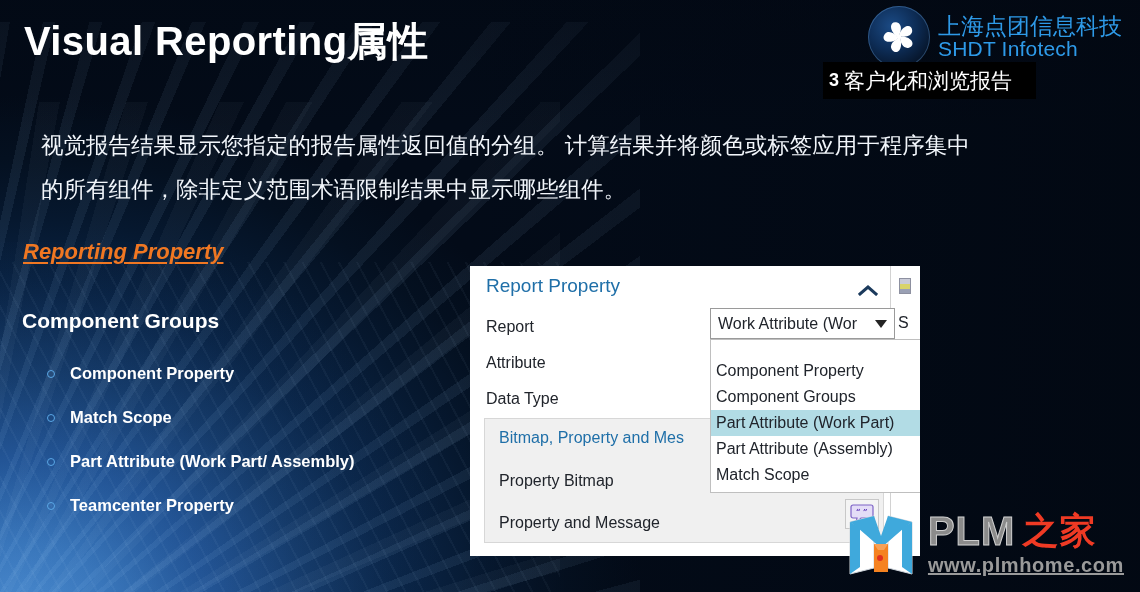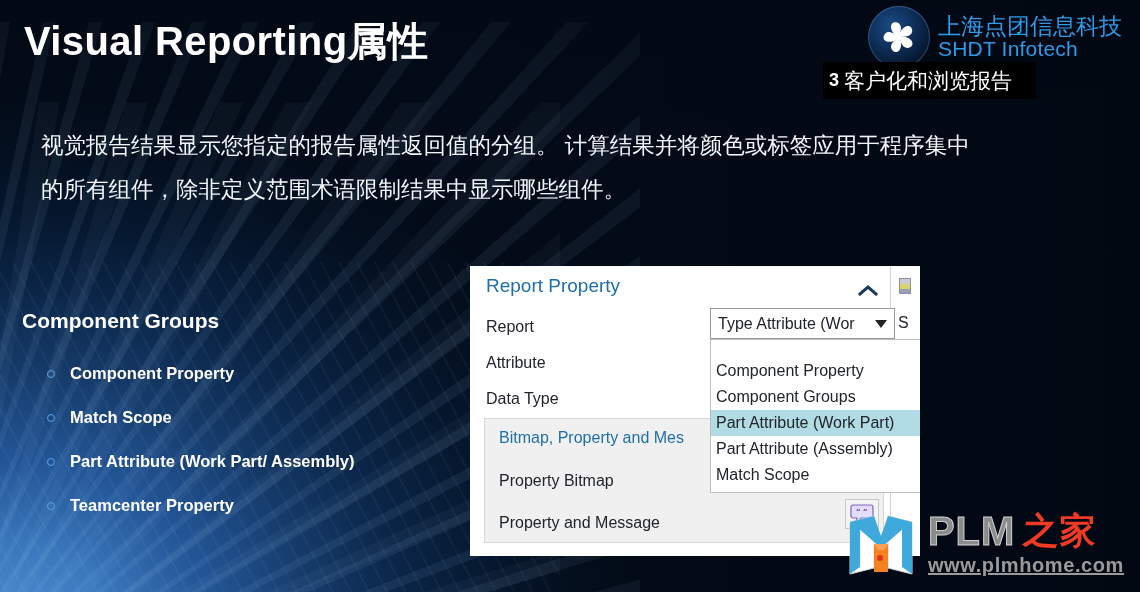--- a/index.html
+++ b/index.html
@@ -383,20 +383,21 @@
   <div class="bg-streaks"></div>
   <div class="bg-vignette"></div>
 
   <div class="title">Visual Reporting属性</div>
 
   <div class="para">
     <span>视觉报告结果显示您指定的报告属性返回值的分组。 计算结果并将颜色或标签应用于程序集中</span>
     <span class="l2">的所有组件，除非定义范围术语限制结果中显示哪些组件。</span>
   </div>
 
+  <div class="orange-head">Reporting Property</div>
 
   <div class="group-head">Component Groups</div>
 
   <ul class="bullets">
     <li>
       <span class="dot"></span>
       <span>Component Property</span>
     </li>
     <li>
       <span class="dot"></span>
@@ -474,21 +475,21 @@
         <text x="13" y="10" font-size="8" font-weight="bold" fill="#5b33b5" font-family="DejaVu Serif, serif">”</text>
       </svg>
     </div>
 
     <div class="shot-right">
       <div class="sliver-icon"></div>
       <div class="sliver-s">S</div>
     </div>
 
     <div class="combo">
-      <span class="combo-val">Type Attribute (Wor</span>
+      <span class="combo-val">Work Attribute (Wor</span>
       <span class="combo-arrow"></span>
     </div>
 
     <div class="dropdown">
       <div class="dd-item">Component Property</div>
       <div class="dd-item">Component Groups</div>
       <div class="dd-item sel">Part Attribute (Work Part)</div>
       <div class="dd-item">Part Attribute (Assembly)</div>
       <div class="dd-item">Match Scope</div>
     </div>

